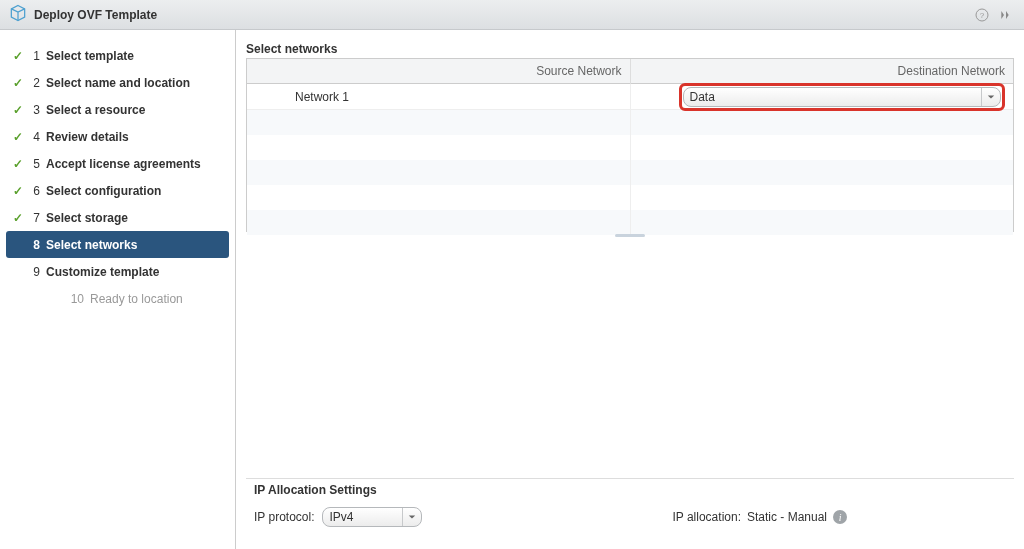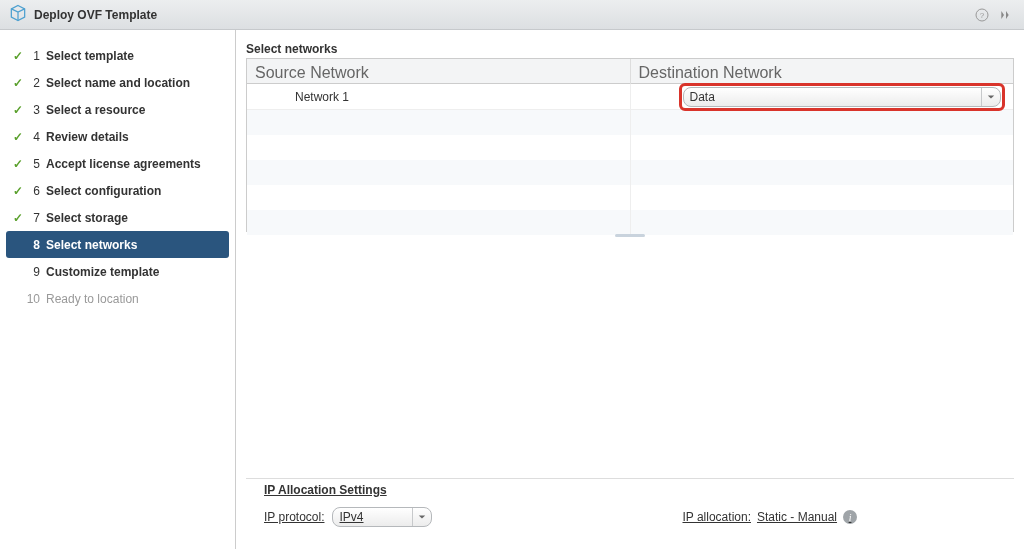--- a/index.html
+++ b/index.html
@@ -71,21 +71,21 @@
   }
   .step.active {
     background: #2a557e;
     color: #fff;
     border-radius: 3px;
     margin: 0 6px 0 6px;
     padding-left: 4px;
     font-weight: bold;
   }
   .step.active .check { color: transparent; }
-  .step.disabled { color: #999; }
+  .step.disabled { color: #999; margin-left: 44px; }
   .step .label { font-weight: bold; }
   .step.active .label, .step.disabled .label, .step .label { font-weight: bold; }
   .step.disabled .label { font-weight: normal; }
   .step.normal .label { font-weight: bold; }
   .step.active .num { font-weight: bold; }
 
   .main {
     flex: 1;
     padding: 12px 10px 0 10px;
     box-sizing: border-box;
@@ -107,25 +107,26 @@
     position: relative;
   }
   .grid-header {
     display: flex;
     background: #f3f4f5;
     border-bottom: 1px solid #ccc;
     height: 24px;
   }
   .grid-header .col {
     flex: 1;
-    font-size: 16px;
+    font-size: 12px;
     color: #666;
     padding: 5px 8px;
     box-sizing: border-box;
     border-right: 1px solid #ddd;
+    text-align: right;
   }
   .grid-header .col:last-child { border-right: none; }
   .grid-body { position: relative; }
   .grid-row {
     display: flex;
     height: 25px;
     border-bottom: 1px solid #eee;
   }
   .grid-row.alt { background: #f7f9fb; }
   .grid-row.empty { border-bottom: none; }
@@ -198,23 +199,22 @@
   }
 
   .ip-section-divider {
     position: absolute;
     left: 10px; right: 10px;
     bottom: 70px;
     border-top: 1px solid #ddd;
   }
   .ip-section {
     position: absolute;
-    left: 28px; right: 10px;
+    left: 18px; right: 10px;
     bottom: 22px;
-    text-decoration: underline;
   }
   .ip-section h3 {
     font-size: 12px;
     font-weight: bold;
     margin: 0 0 10px 0;
   }
   .ip-row {
     display: flex;
     align-items: center;
   }

